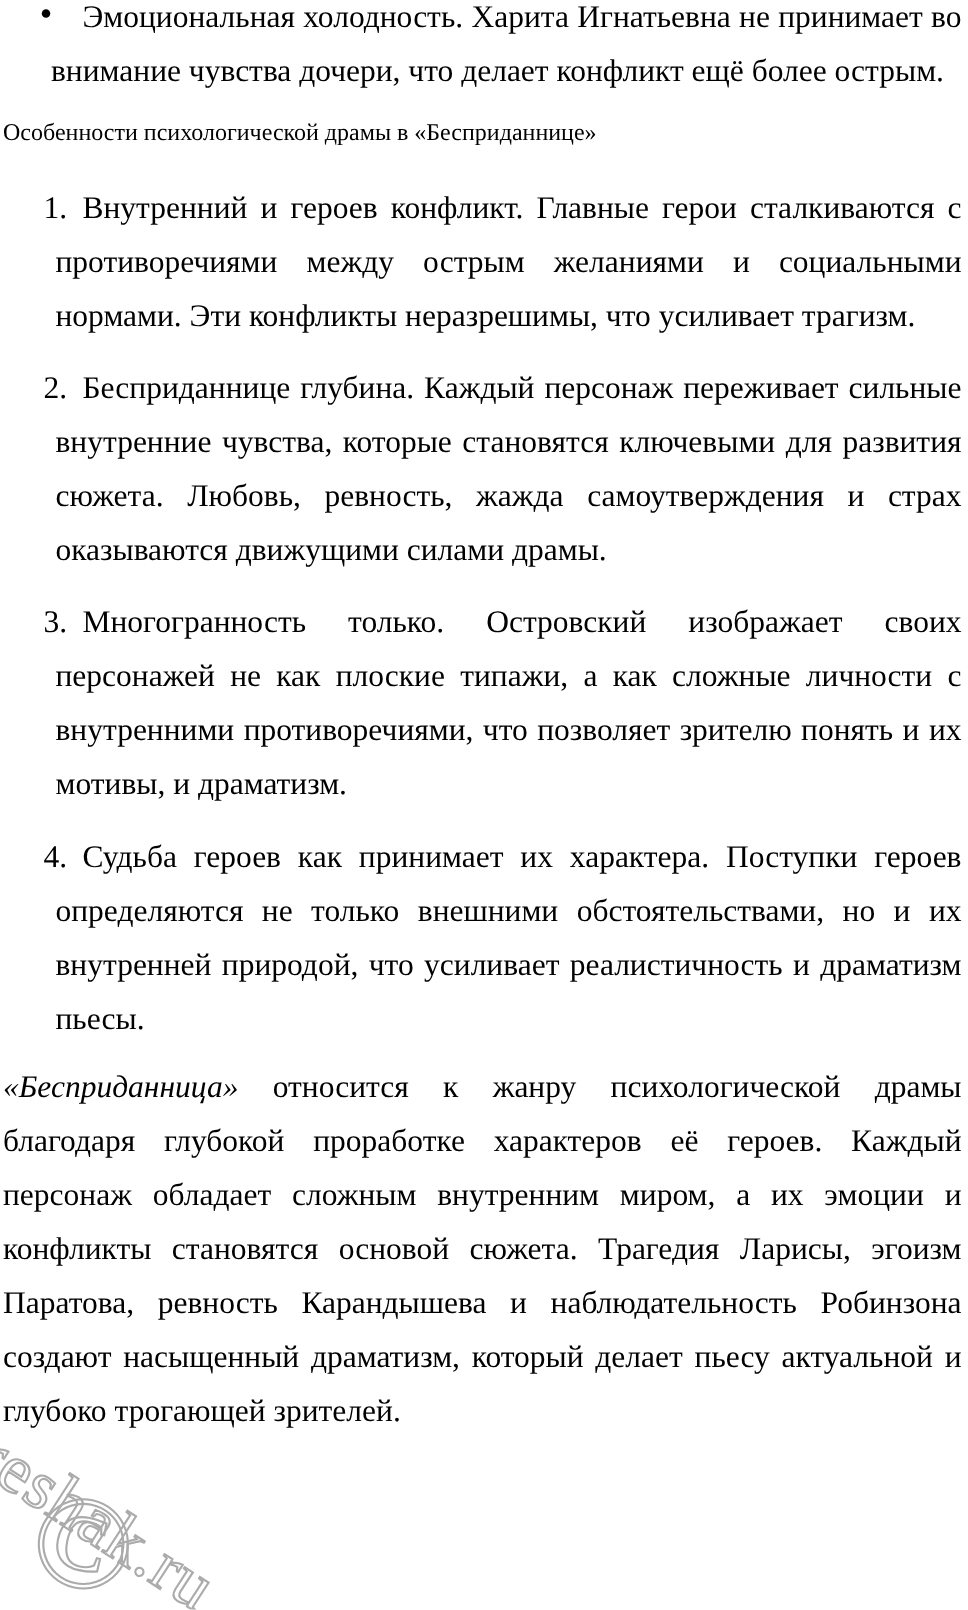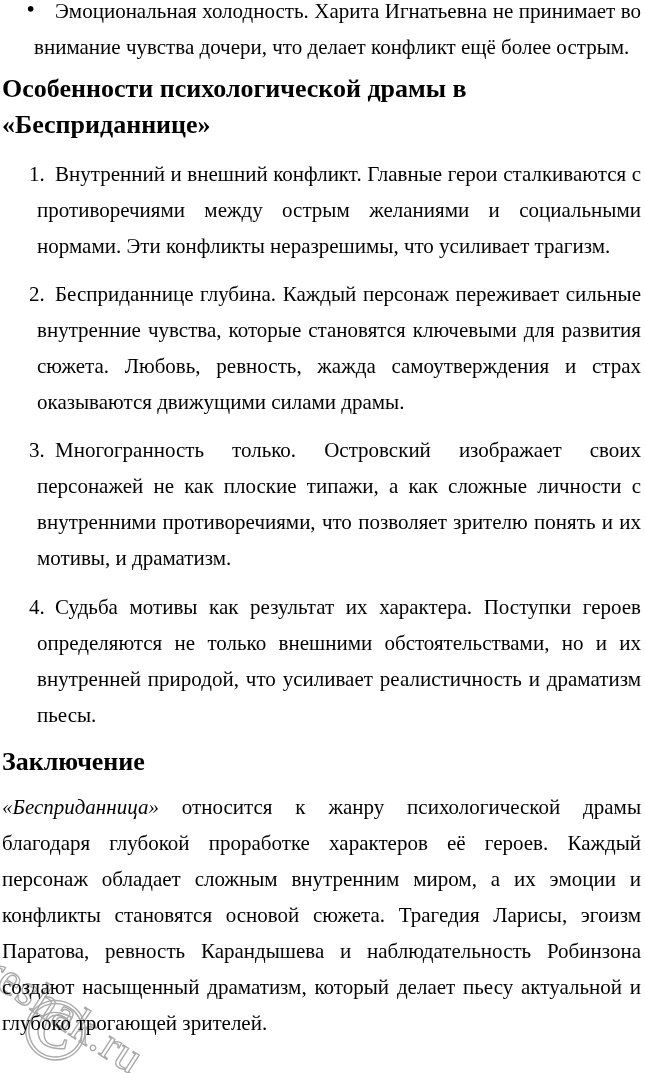--- a/index.html
+++ b/index.html
@@ -13,23 +13,23 @@
     position: relative;
     overflow: hidden;
   }
   .content {
     position: relative;
     z-index: 1;
     margin-top: -7px;
     padding: 0 4px 0 2px;
   }
   .heading {
-    font-weight: bold;
+    font-weight: normal;
     margin: 6px 0 0 0;
-    font-size: 26px;
+    font-size: 16px;
     line-height: 36px;
     text-align: left;
   }
   .heading.conclusion-h { margin-top: 11px; }
   ul.bullet-list, ol.num-list {
     margin: 0; padding: 0; list-style: none;
   }
   li.b-item {
     position: relative;
     padding-left: 32px;
@@ -101,40 +101,39 @@
       <span class="lead">Эмоциональная холодность.</span>
       <span>Харита Игнатьевна не принимает во внимание чувства дочери, что делает конфликт ещё более острым.</span>
     </li>
   </ul>
 
   <div class="heading">Особенности психологической драмы в «Бесприданнице»</div>
 
   <ol class="num-list">
     <li class="n-item sp">
       <span class="marker">1.</span>
-      <span class="lead">Внутренний и внешний конфликт.</span>
+      <span class="lead">Внутренний и героев конфликт.</span>
       <span>Главные герои сталкиваются с противоречиями между острым желаниями и социальными нормами. Эти конфликты неразрешимы, что усиливает трагизм.</span>
     </li>
     <li class="n-item">
       <span class="marker">2.</span>
       <span class="lead">Бесприданнице глубина.</span>
       <span>Каждый персонаж переживает сильные внутренние чувства, которые становятся ключевыми для развития сюжета. Любовь, ревность, жажда самоутверждения и страх оказываются движущими силами драмы.</span>
     </li>
     <li class="n-item">
       <span class="marker">3.</span>
       <span class="lead">Многогранность только.</span>
       <span>Островский изображает своих персонажей не как плоские типажи, а как сложные личности с внутренними противоречиями, что позволяет зрителю понять и их мотивы, и драматизм.</span>
     </li>
     <li class="n-item sp">
       <span class="marker">4.</span>
-      <span class="lead">Судьба мотивы как результат их характера.</span>
+      <span class="lead">Судьба героев как принимает их характера.</span>
       <span>Поступки героев определяются не только внешними обстоятельствами, но и их внутренней природой, что усиливает реалистичность и драматизм пьесы.</span>
     </li>
   </ol>
 
-  <div class="heading conclusion-h">Заключение</div>
 
   <p class="conclusion">
     <span class="italic-lead">«Бесприданница»</span>
     <span>относится к жанру психологической драмы благодаря глубокой проработке характеров её героев. Каждый персонаж обладает сложным внутренним миром, а их эмоции и конфликты становятся основой сюжета. Трагедия Ларисы, эгоизм Паратова, ревность Карандышева и наблюдательность Робинзона создают насыщенный драматизм, который делает пьесу актуальной и глубоко трогающей зрителей.</span>
   </p>
 
 </div>
 
 </body></html>

